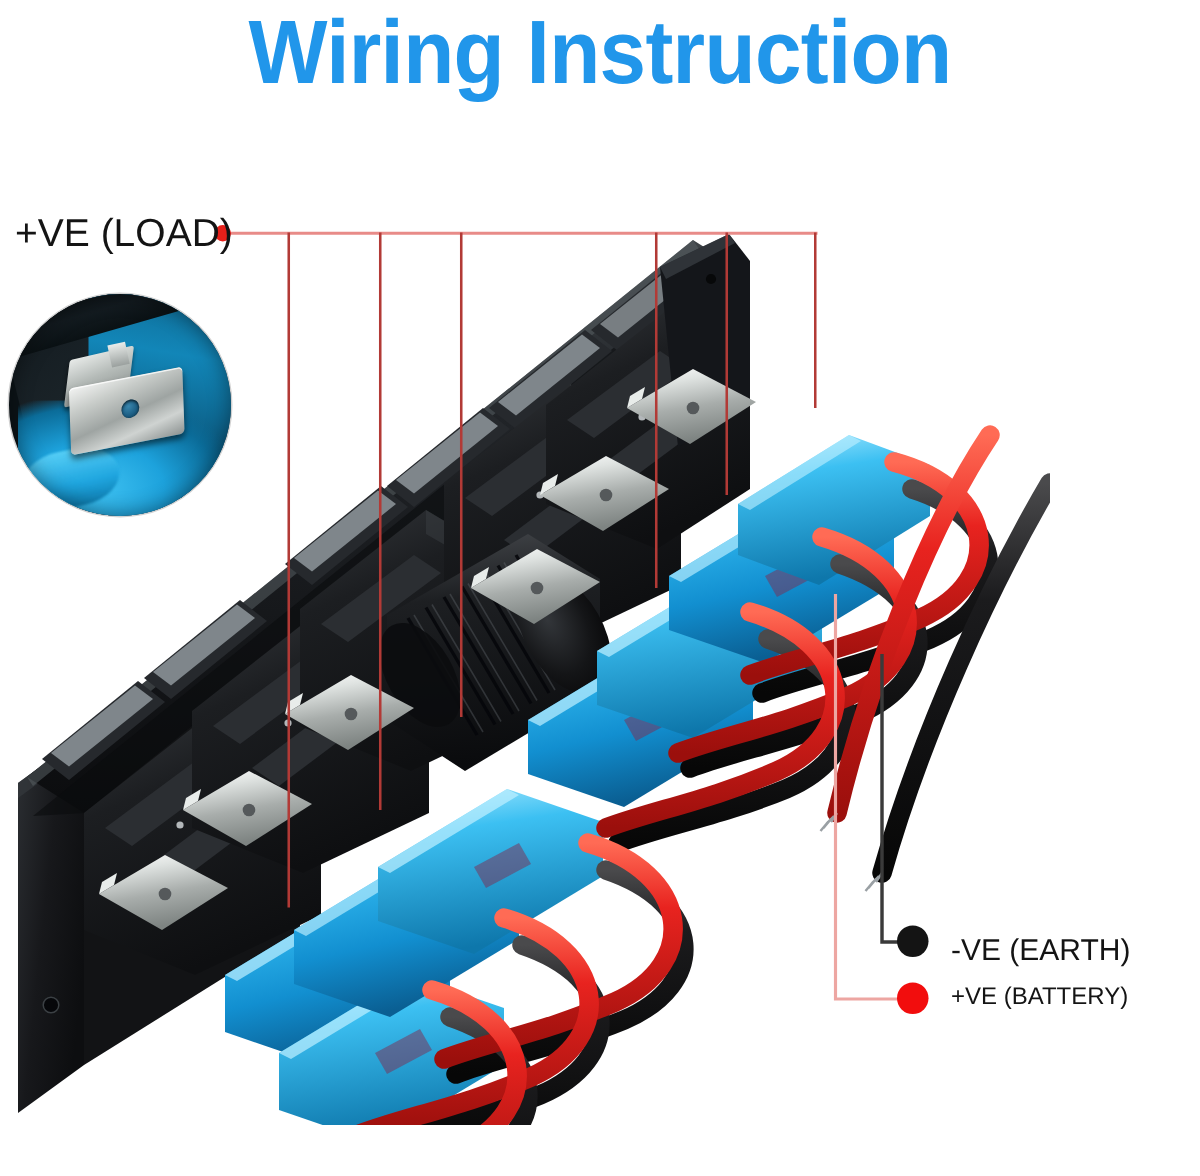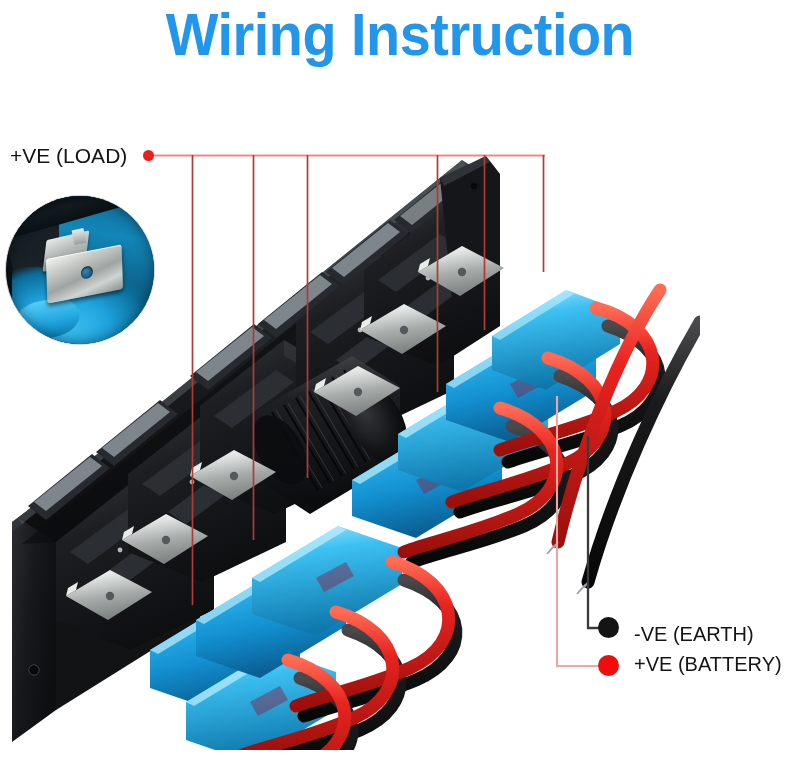--- a/index.html
+++ b/index.html
@@ -14,23 +14,23 @@
   
   #title{
     position:absolute;left:0;top:2px;width:800px;text-align:center;
     font-size:60px;line-height:66px;font-weight:700;letter-spacing:-0.5px;
     color:#2196ea;white-space:nowrap;
     transform:scaleX(0.93);transform-origin:50% 50%;
   }
 
   
   .lbl{position:absolute;color:#141414;white-space:nowrap;font-size:19px;line-height:19px;}
-  #lbl-load{left:10px;top:146px;font-size:21px;}
+  #lbl-load{left:10px;top:146px;font-size:26px;}
   #lbl-earth{left:634px;top:625px;font-size:20px;}
-  #lbl-batt{left:634px;top:655px;font-size:20px;}
+  #lbl-batt{left:634px;top:655px;font-size:16px;}
 
   .dot{position:absolute;border-radius:50%;}
   #dot-load{left:143px;top:150px;width:11px;height:11px;background:#e8201a;}
   #dot-earth{left:598px;top:617px;width:21px;height:21px;background:#141414;}
   #dot-batt{left:598px;top:655px;width:21px;height:21px;background:#f20d0d;}
 
   
   #lines{position:absolute;left:0;top:0;width:800px;height:784px;pointer-events:none;}
 
   

